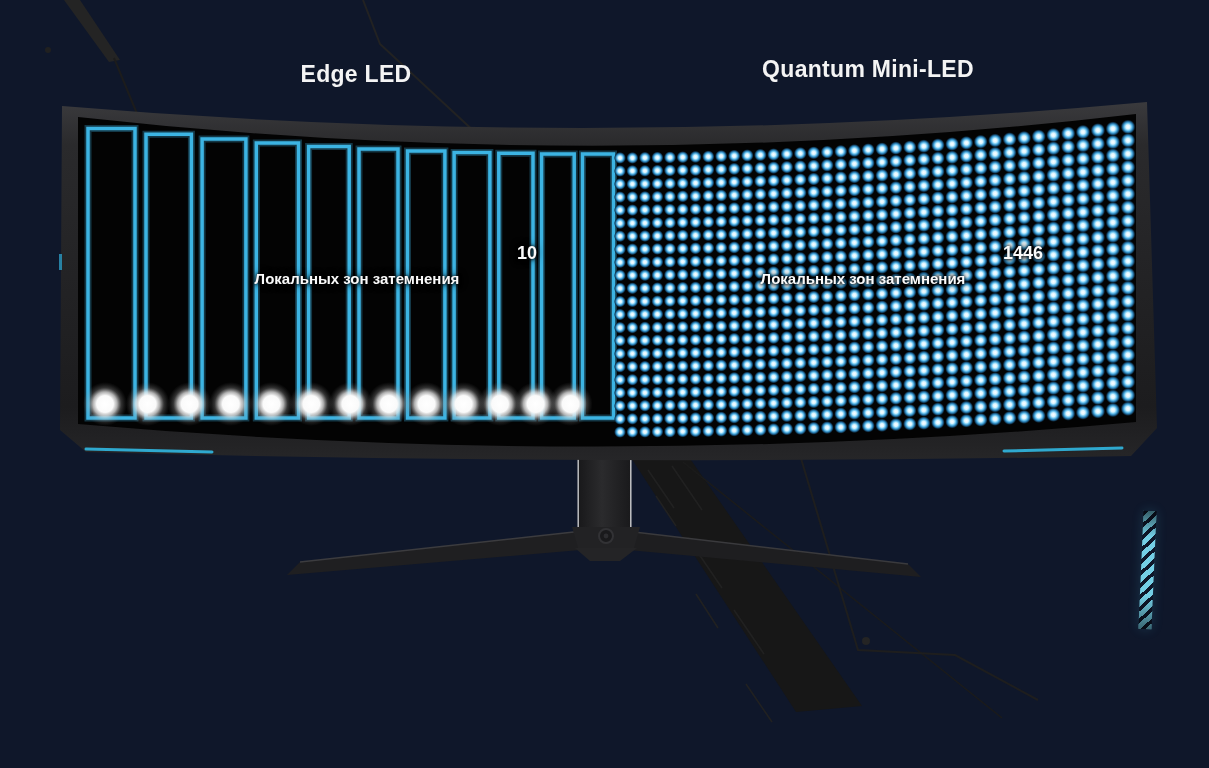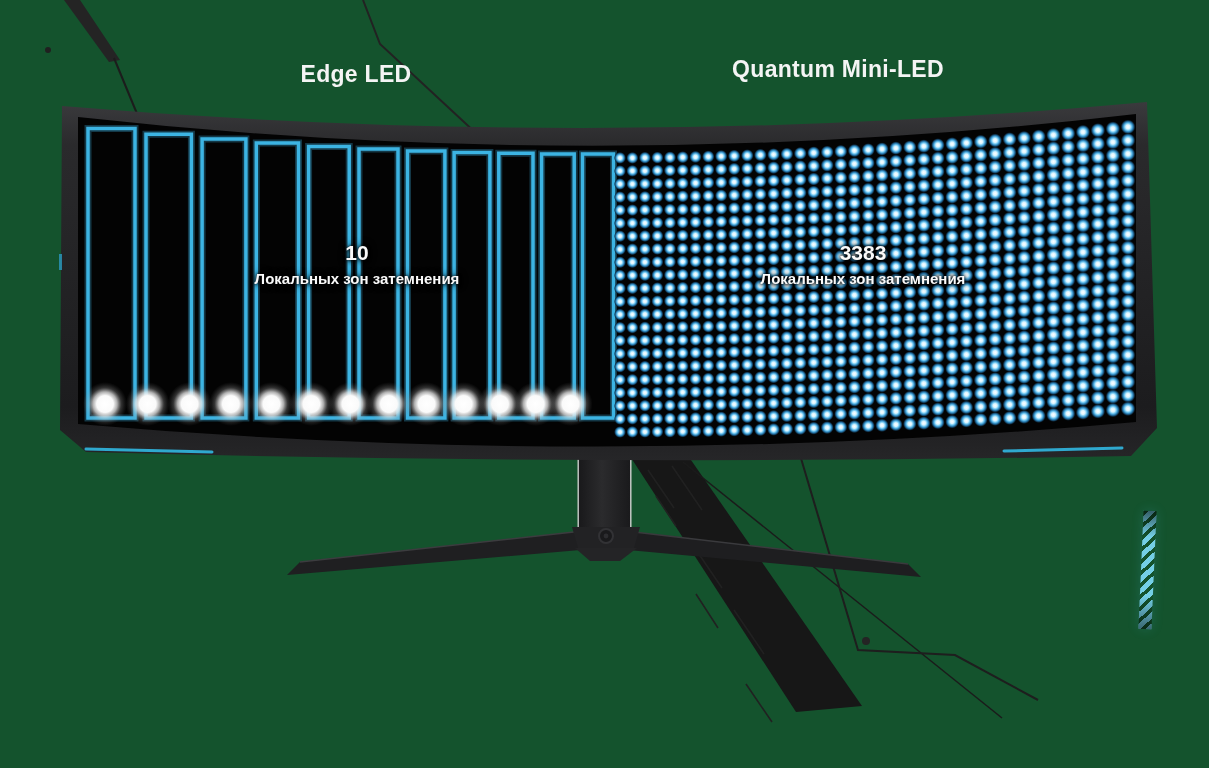--- a/index.html
+++ b/index.html
@@ -1,33 +1,33 @@
 <!DOCTYPE html>
 <html><head>
 <meta charset="utf-8">
 <style>
   html,body{margin:0;padding:0;background:#000;}
   .stage{
-    position:relative;width:1209px;height:768px;background:#14532d;
+    position:relative;width:1209px;height:768px;background:#0f172a;
     overflow:hidden;font-family:"Liberation Sans",sans-serif;
   }
   .title{
     position:absolute;color:#f4f4f4;font-weight:700;font-size:23px;
     text-align:center;letter-spacing:.3px;white-space:nowrap;
   }
   .title-left{left:206px;top:61px;width:300px;}
-  .title-right{left:688px;top:56px;width:300px;}
+  .title-right{left:718px;top:56px;width:300px;}
   .caption{
     position:absolute;color:#fafafa;font-weight:700;text-align:center;
     line-height:26px;font-size:21px;white-space:nowrap;
     text-shadow:0 0 8px rgba(0,0,0,.95),0 0 3px rgba(0,0,0,.9),0 1px 4px rgba(0,0,0,.8);
   }
   .caption-left{left:177px;top:240px;width:360px;}
   .caption-right{left:683px;top:240px;width:360px;}
-  .caption .count{display:block;font-size:21px;}
+  .caption .count{display:block;font-size:18px;text-align:right;}
   .caption .line2{display:block;font-size:15px;}
   svg{position:absolute;left:0;top:0;}
   .stripeBar{
     position:absolute;left:1141px;top:511px;width:13px;height:118px;
     transform:rotate(2.5deg);
     background:
       linear-gradient(to bottom, rgba(0,0,0,.55), rgba(0,0,0,0) 22%, rgba(0,0,0,0) 72%, rgba(0,0,0,.5)),
       repeating-linear-gradient(135deg, rgba(0,0,0,0) 0px, rgba(0,0,0,0) 3.5px, #74cfe6 3.5px, #74cfe6 8.5px);
     box-shadow:0 0 12px rgba(70,190,225,.18);
   }
@@ -991,17 +991,17 @@
 
   <div class="title title-left">Edge LED</div>
   <div class="title title-right">Quantum Mini-LED</div>
 
   <div class="caption caption-left">
     <span class="count">10</span>
     <span class="line2">Локальных зон затемнения</span>
   </div>
 
   <div class="caption caption-right">
-    <span class="count">3383</span>
+    <span class="count">1446</span>
     <span class="line2">Локальных зон затемнения</span>
   </div>
 
 </div>
 
 </body></html>

